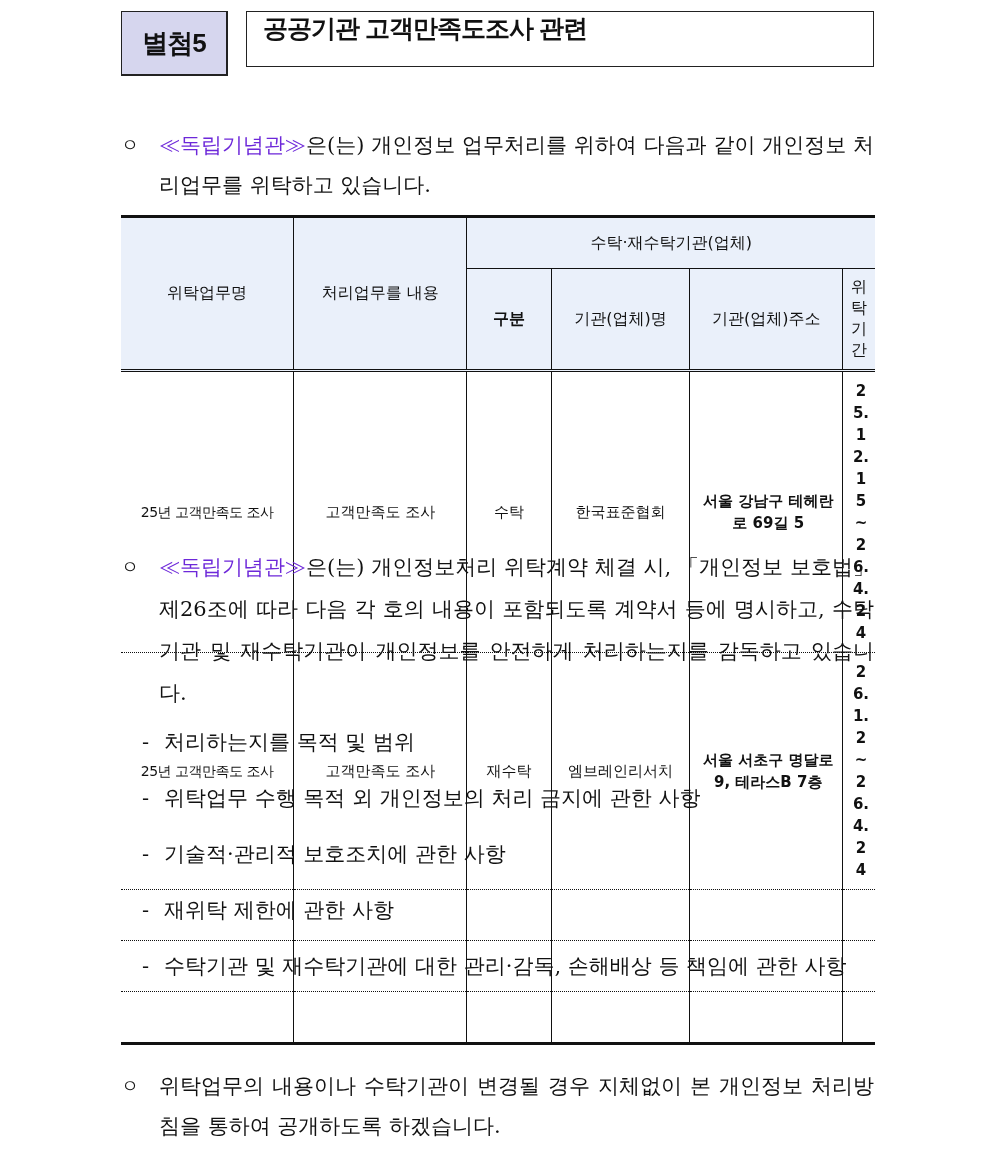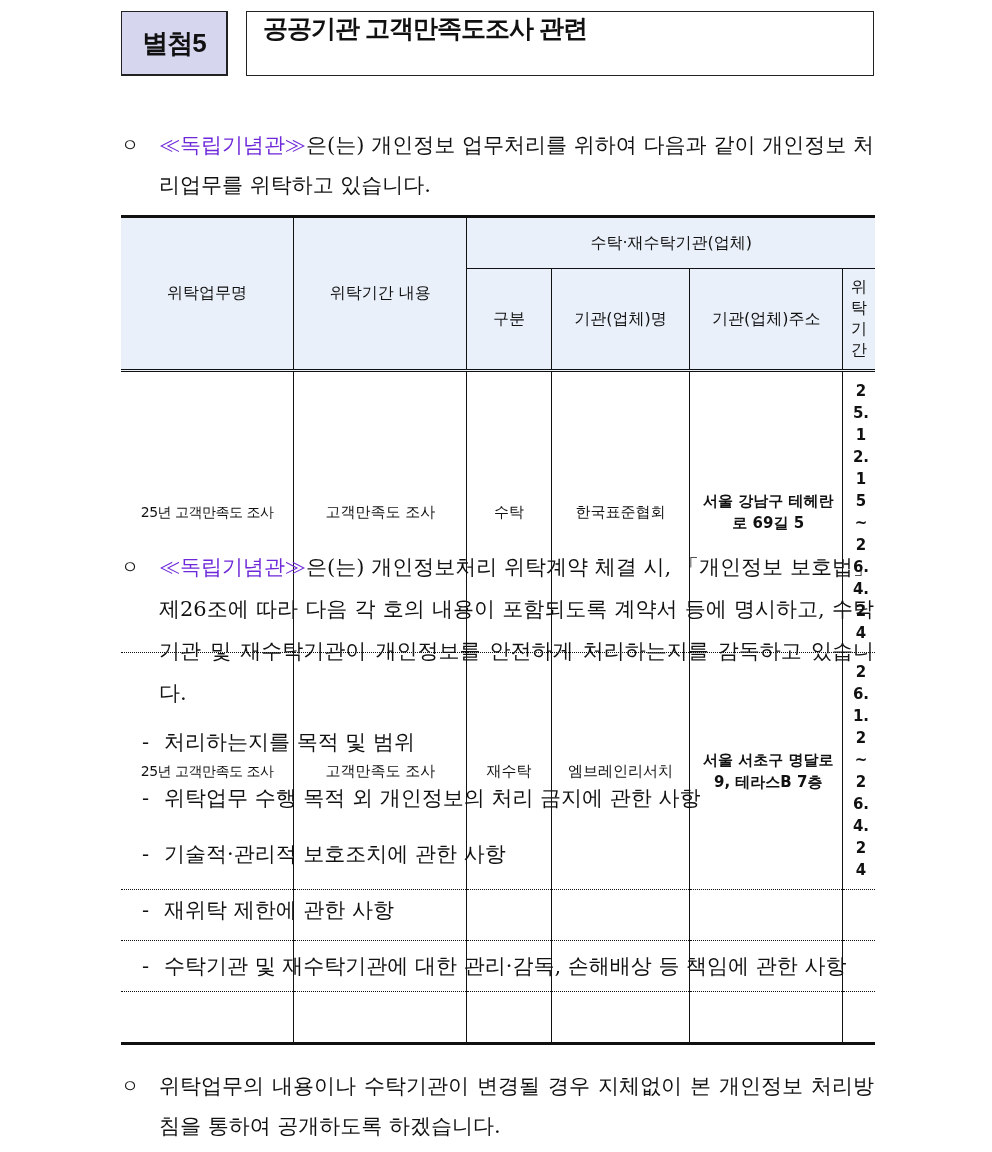--- a/index.html
+++ b/index.html
@@ -7,21 +7,21 @@
       width: 992px; height: 1152px; position: relative; overflow: hidden;
       font-family: "DejaVu Sans", sans-serif; color: #111;
     }
     .badge {
       position: absolute; left: 121px; top: 11px; width: 107px; height: 65px;
       background: #d6d6ee; border: 1px solid #222; border-bottom-width: 2px; border-right-width: 2px;
       box-sizing: border-box; display: flex; align-items: center; justify-content: center;
       font-family: "Liberation Sans", sans-serif; font-weight: bold; font-size: 26px; letter-spacing: -1px;
     }
     .title-box {
-      position: absolute; left: 246px; top: 11px; width: 628px; height: 65px;
+      position: absolute; left: 246px; top: 11px; width: 628px; height: 56px;
       border: 1px solid #222; box-sizing: border-box; padding: 2px 0 12px 16px;
       font-family: "Liberation Sans", sans-serif; font-weight: bold; font-size: 25px; line-height: 29px; letter-spacing: -1px;
     }
     .para {
       position: absolute; left: 121px; width: 753px;
       font-family: "DejaVu Serif", serif; font-size: 21px; line-height: 40px; letter-spacing: 0px;
     }
     .para .bullet { position: absolute; left: 0; top: 0; font-family: "DejaVu Sans", sans-serif; font-size: 18px; }
     .para .body { margin-left: 38px; text-align: justify; text-align-last: auto; }
     .para .org { color: #6d28d9; }
@@ -61,25 +61,25 @@
 
 <div class="para" style="top:125px;">
   <span class="bullet">ㅇ</span>
   <div class="body"><span class="org">≪독립기념관≫</span><span>은(는) 개인정보 업무처리를 위하여 다음과 같이 개인정보 처리업무를 위탁하고 있습니다.</span></div>
 </div>
 
 <table class="tbl">
   <tbody>
       <tr class="top-head">
     <th rowspan="2" class="rowspan-head" style="width:158px;height:95px;">위탁업무명</th>
-    <th rowspan="2" class="rowspan-head" style="width:158px;">위탁기간 내용</th>
+    <th rowspan="2" class="rowspan-head" style="width:158px;">처리업무를 내용</th>
     <th colspan="4" style="height:34px;">수탁·재수탁기관(업체)</th>
   </tr>
   <tr class="last-head">
-    <th style="width:68px;height:59px;">구분</th>
+    <th style="width:68px;height:59px;font-weight:bold;">구분</th>
     <th style="width:123px;">기관(업체)명</th>
     <th style="width:137px;">기관(업체)주소</th>
     <th>위탁기간</th>
   </tr>
   <tr>
     <td style="font-size:14px;letter-spacing:-0.5px;">25년 고객만족도 조사</td>
     <td>고객만족도 조사</td>
     <td>수탁</td>
     <td class="left">한국표준협회</td>
     <td class="addr">서울 강남구 테헤란로 69길 5</td>

